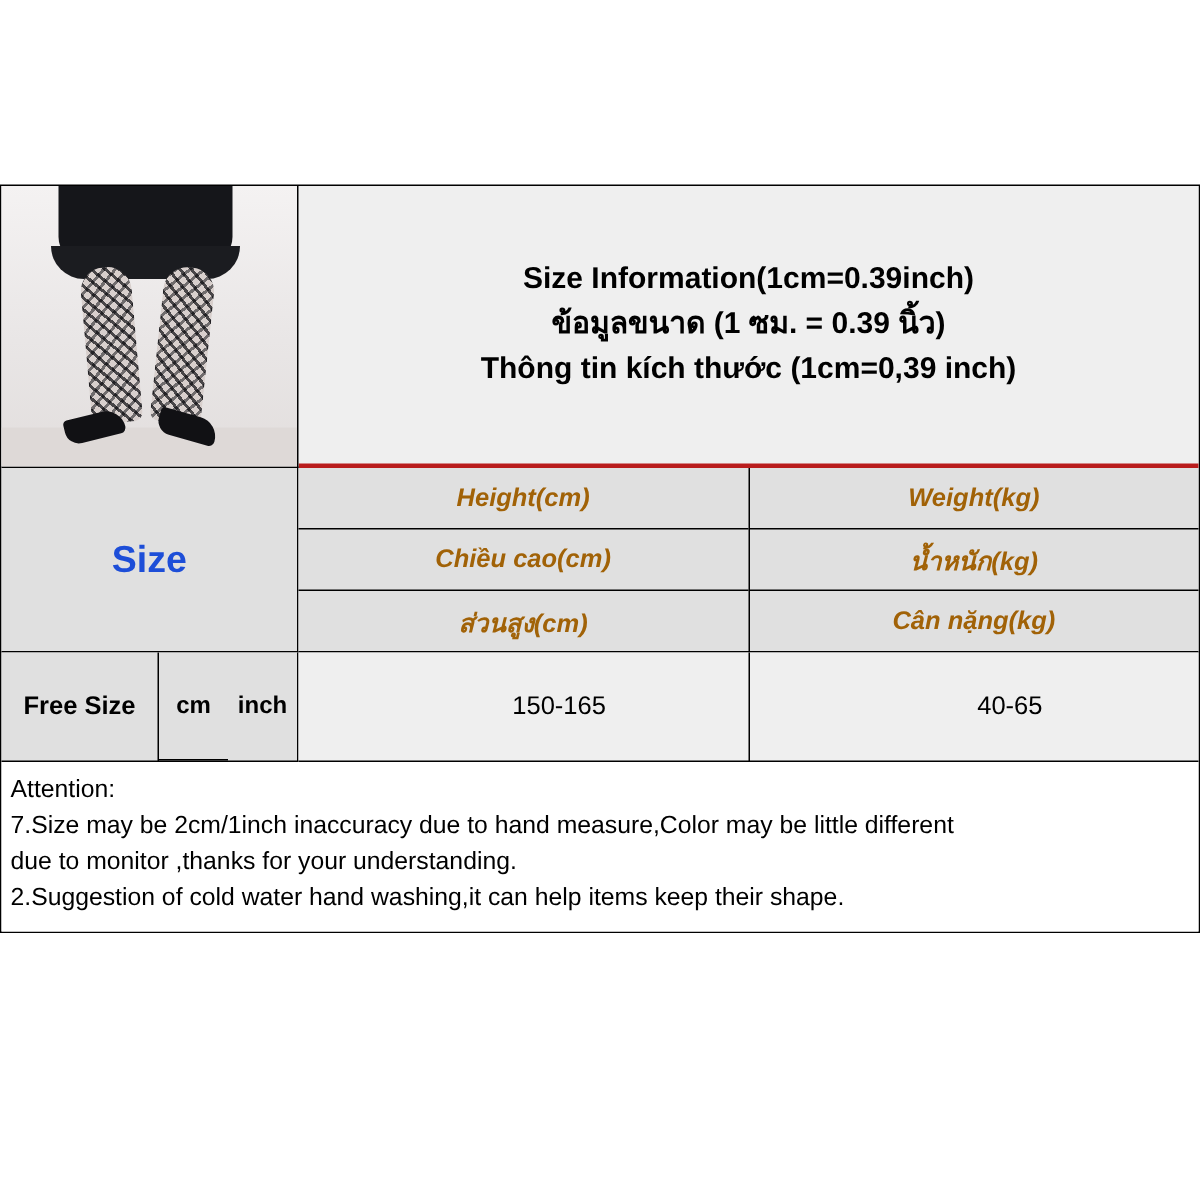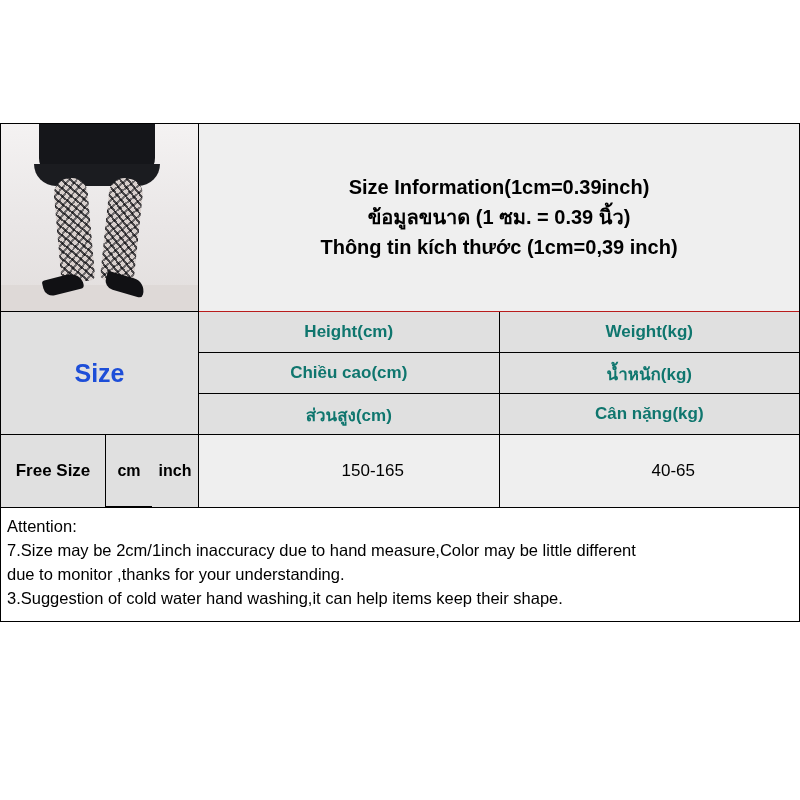--- a/index.html
+++ b/index.html
@@ -95,21 +95,21 @@
   .photo .accent {
     position: absolute;
     left: 104px; top: 0px;
     width: 14px; height: 5px;
     background: #35c83a;
   }
 
   .title-cell {
     flex: 1;
     box-sizing: border-box;
-    border-bottom: 1px solid #b91c1c;
+    border-bottom: 3px solid #b91c1c;
     background: #efefef;
     display: flex;
     flex-direction: column;
     align-items: center;
     justify-content: center;
     gap: 7px;
     padding: 0 8px;
   }
   .title-line {
     font-size: 20px;
@@ -146,22 +146,23 @@
   }
   .hdr-col.middle { border-right: 1px solid #000; }
   .hdr-row {
     flex: 1;
     display: flex;
     align-items: center;
     justify-content: center;
     border-bottom: 1px solid #000;
     font-size: 17px;
     font-weight: bold;
-    color: #0f766e;
+    color: #a16207;
     text-align: right;
+    font-style: italic;
   }
   .hdr-row:last-child { border-bottom: none; }
 
   .data-section {
     display: flex;
     height: 73px;
   }
   .free-size-cell {
     width: 105px;
     box-sizing: border-box;
@@ -272,17 +273,17 @@
         <div class="unit-row">inch</div>
       </div>
       <div class="val-cell middle">150-165</div>
       <div class="val-cell">40-65</div>
     </div>
 
     <div class="attention">
       <div class="line">Attention:</div>
       <div class="line">7.Size may be 2cm/1inch inaccuracy due to hand measure,Color may be little different</div>
       <div class="line">due to monitor ,thanks for your understanding.</div>
-      <div class="line">3.Suggestion of cold water hand washing,it can help items keep their shape.</div>
+      <div class="line">2.Suggestion of cold water hand washing,it can help items keep their shape.</div>
     </div>
 
   </div>
 </div>
 
 </body></html>

